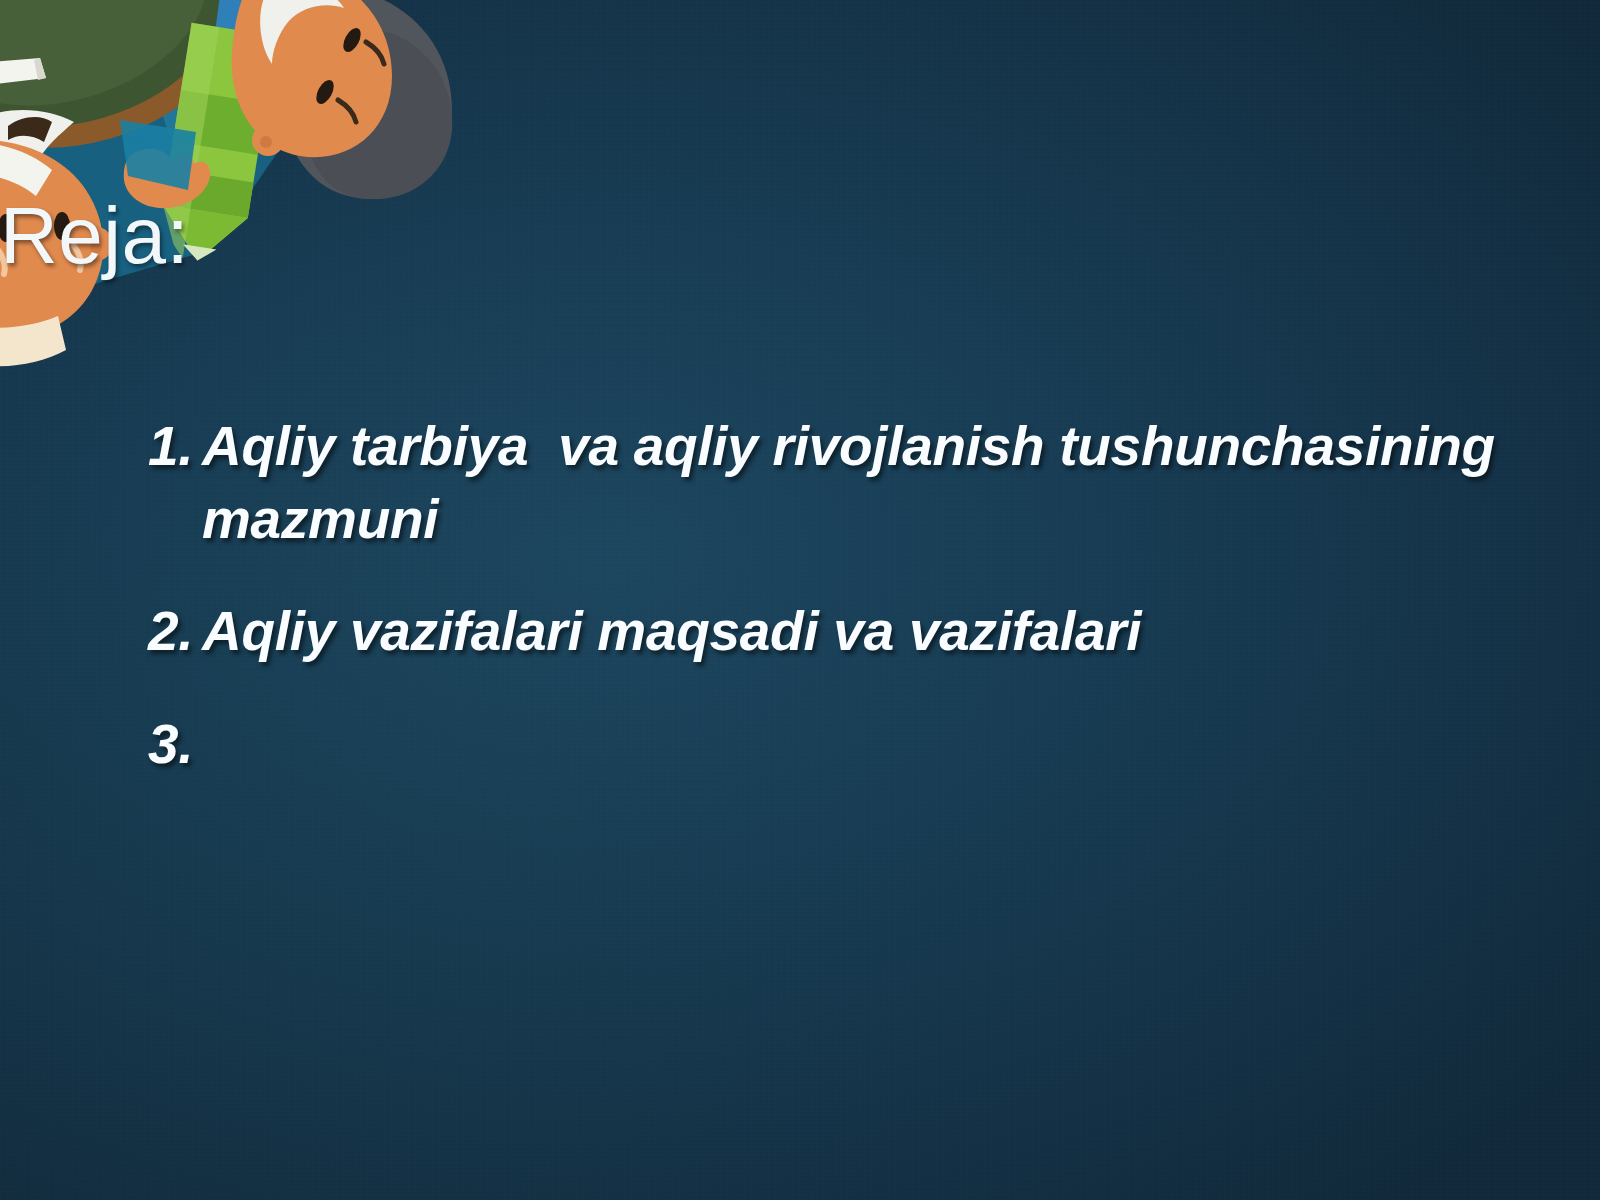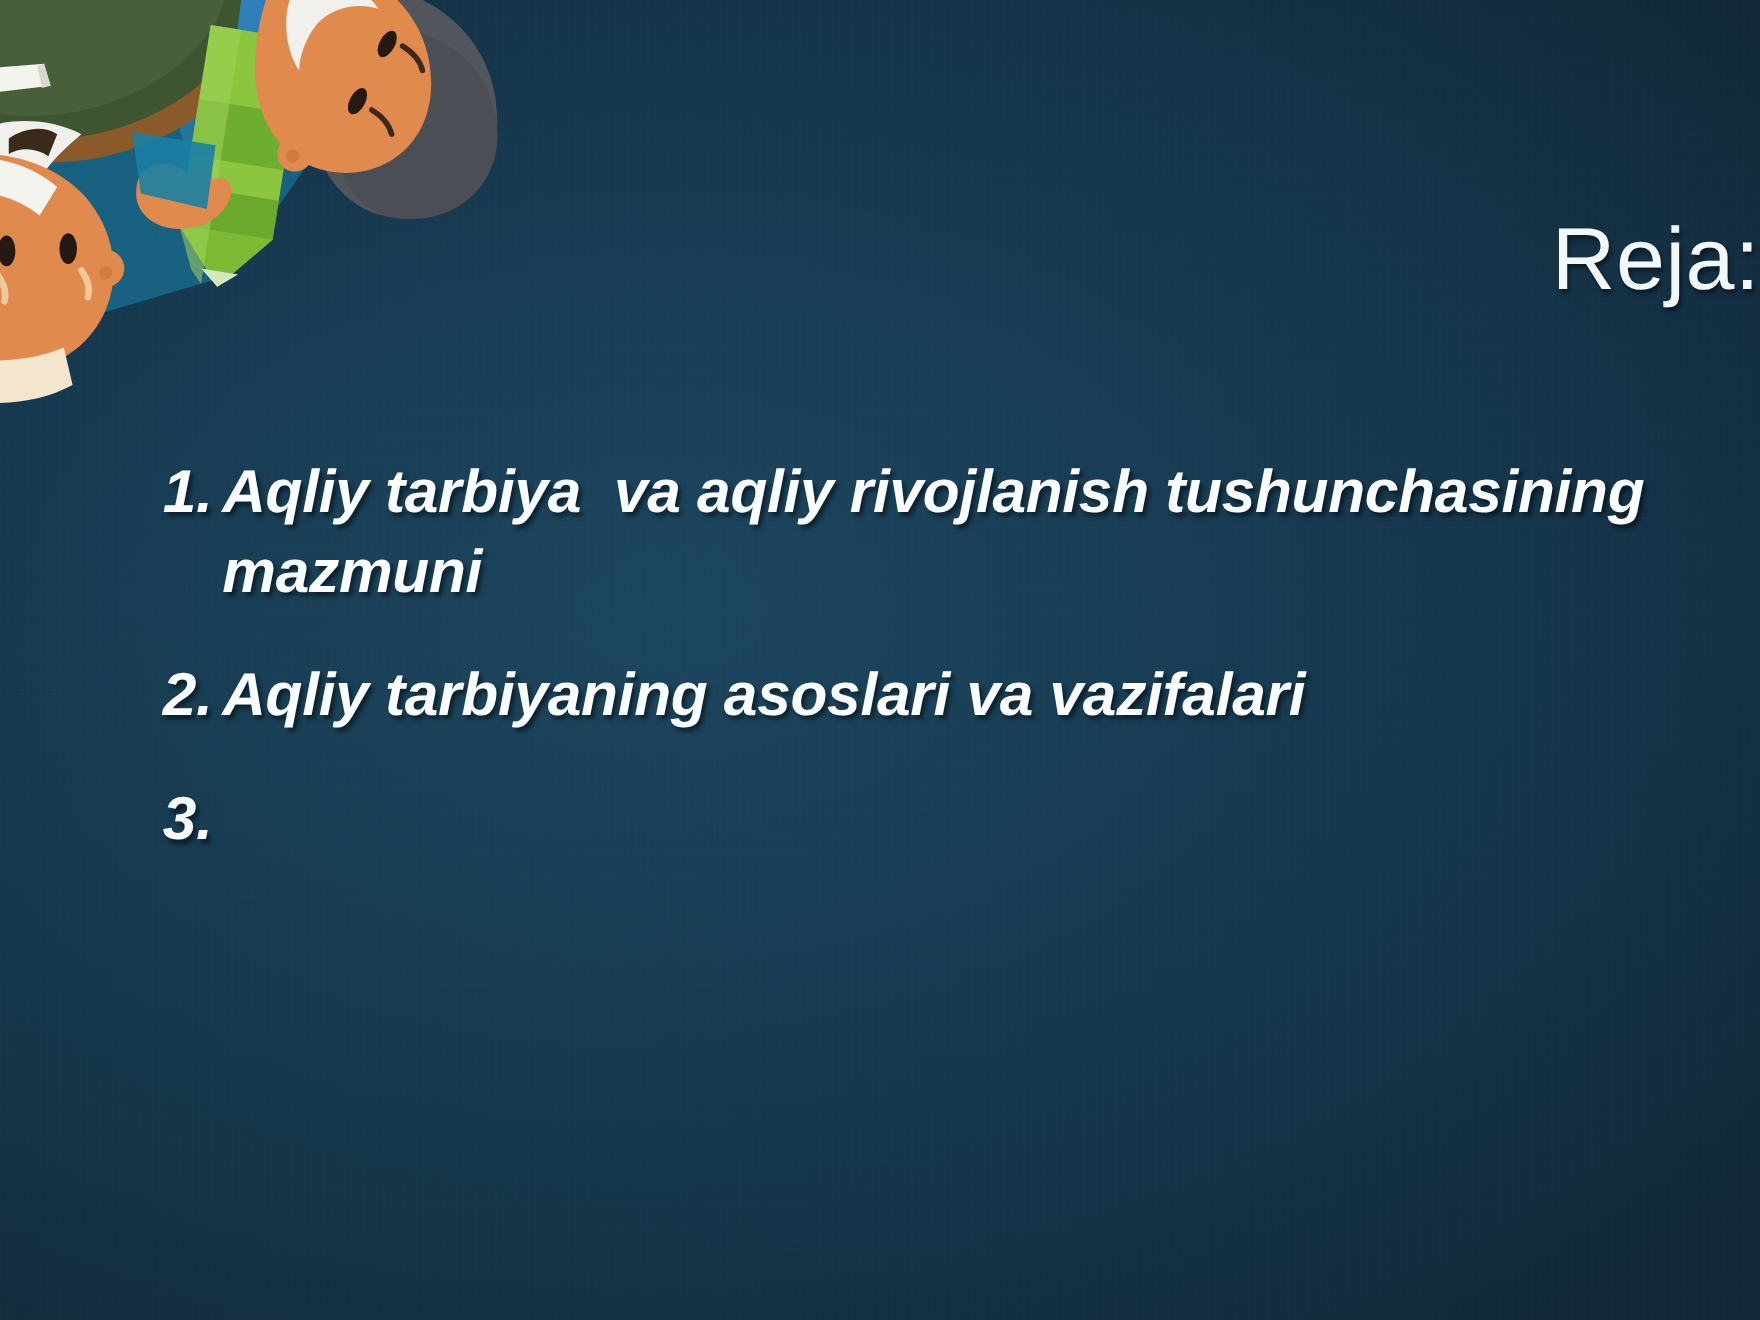--- a/index.html
+++ b/index.html
@@ -44,21 +44,21 @@
     z-index: 2;
   }
   .corner-art svg { display: block; }
 
   
   .slide-title {
     position: absolute;
     left: 0;
     right: 0;
     top: 196px;
-    text-align: right;
+    text-align: left;
     color: #f2f7fa;
     font-size: 80px;
     font-weight: 300;
     line-height: 1;
     letter-spacing: .5px;
     text-shadow: 2px 3px 4px rgba(0,0,0,.45);
     z-index: 3;
   }
 
   
@@ -181,20 +181,20 @@
 
   <div class="slide-title">Reja:</div>
 
   <ol class="plan-list">
     <li class="plan-item">
       <span class="num">1.</span>
       <span class="txt">Aqliy tarbiya  va aqliy rivojlanish tushunchasining mazmuni</span>
     </li>
     <li class="plan-item">
       <span class="num">2.</span>
-      <span class="txt">Aqliy tarbiyaning asoslari va vazifalari</span>
+      <span class="txt">Aqliy vazifalari maqsadi va vazifalari</span>
     </li>
     <li class="plan-item">
       <span class="num">3.</span>
     </li>
   </ol>
 
 </div>
 
 </body></html>

